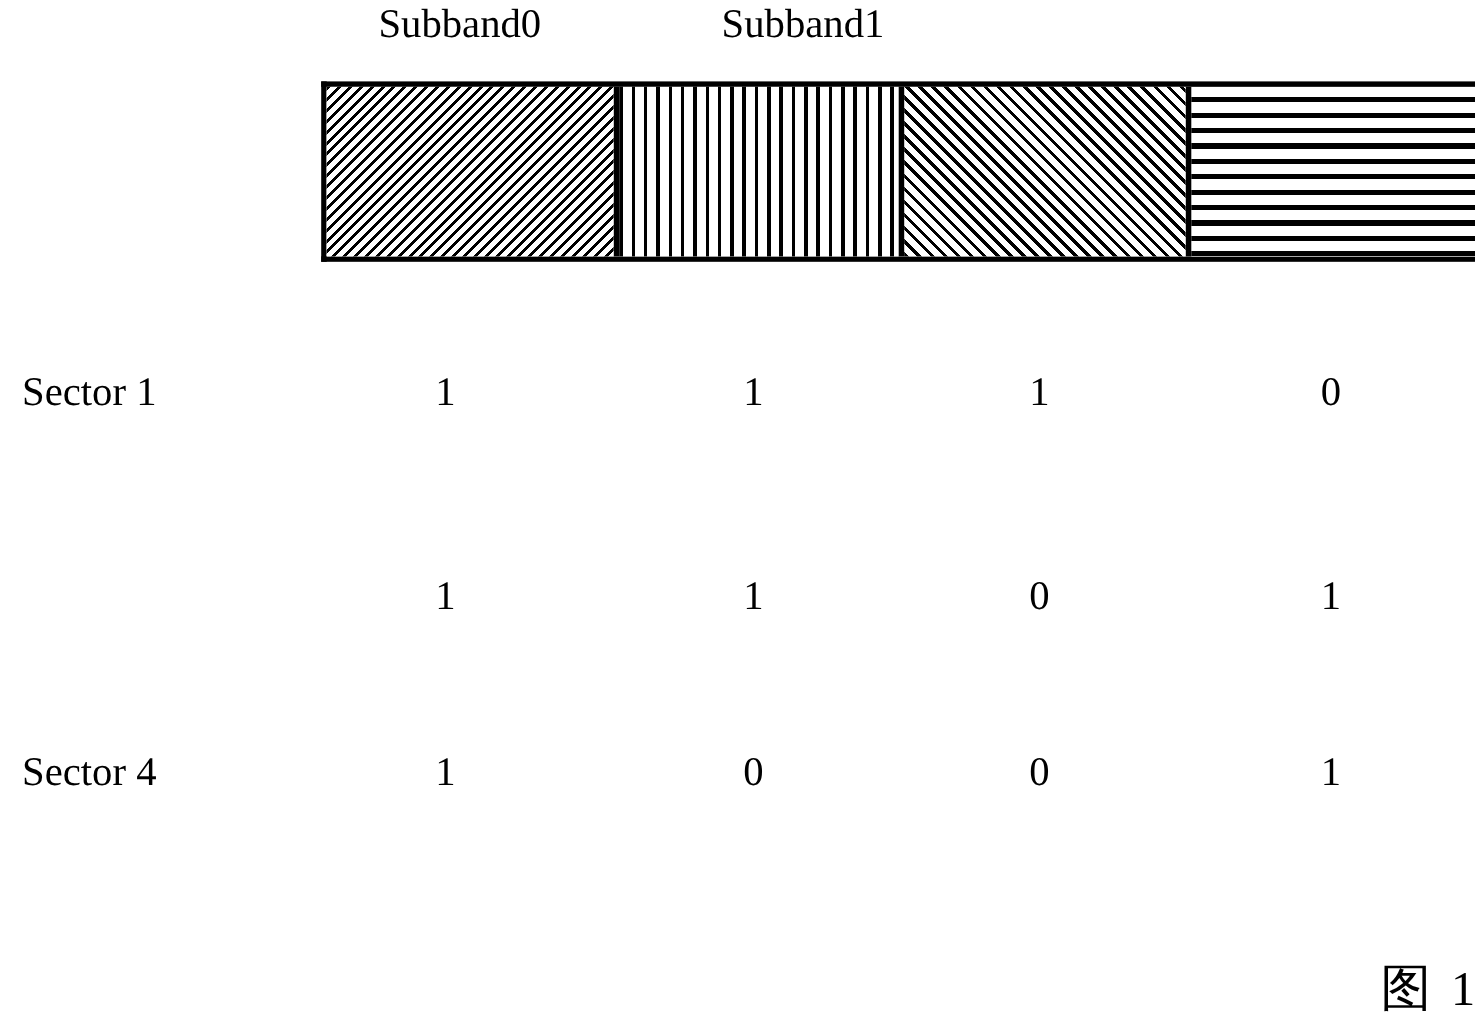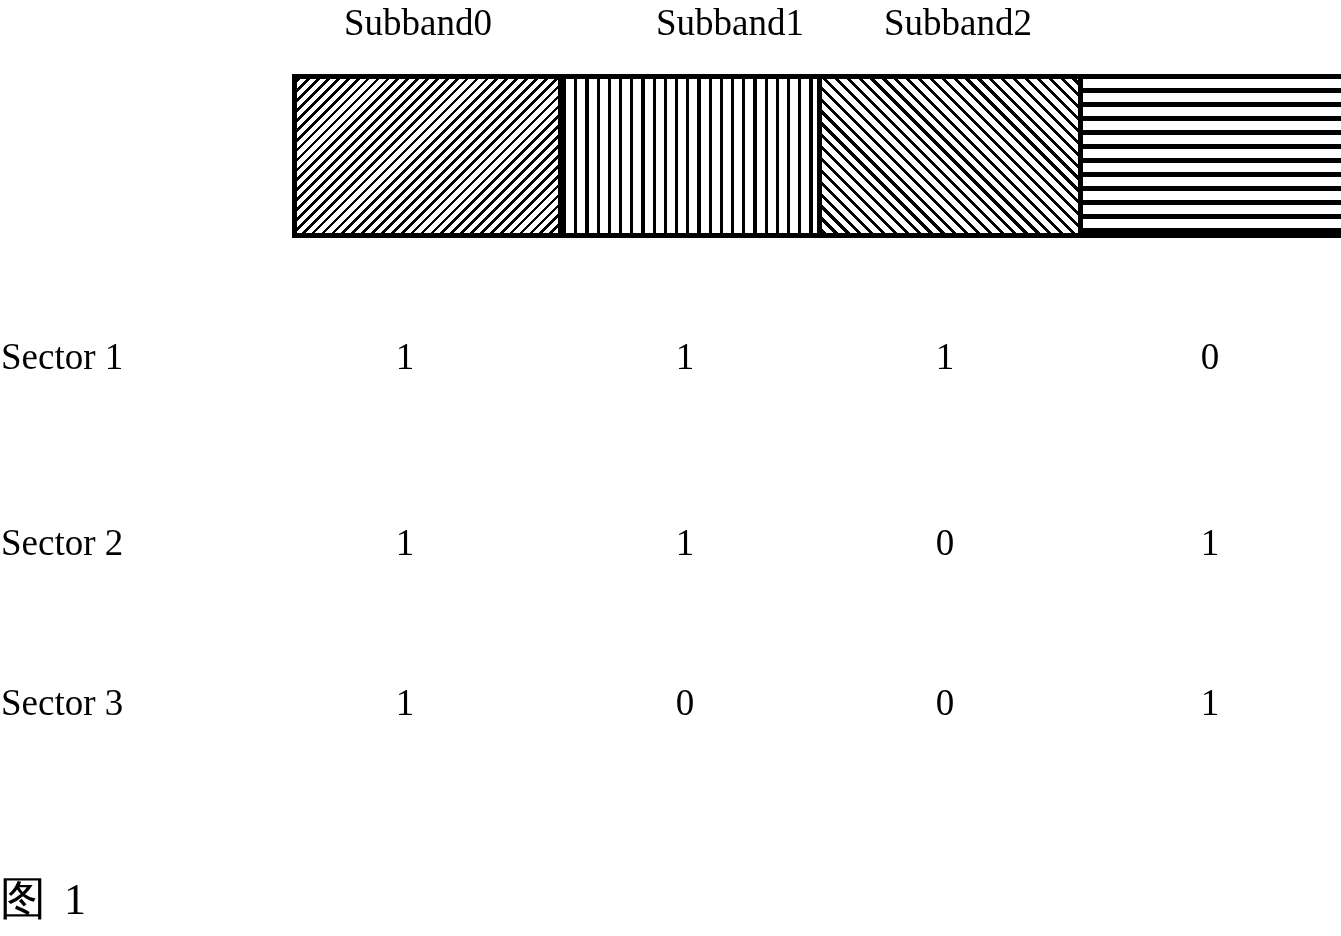--- a/index.html
+++ b/index.html
@@ -113,21 +113,21 @@
     left: 0;
     width: 1341px;
     height: 52px;
   }
   .sector-row.r0 { top: 331px; }
   .sector-row.r1 { top: 517px; }
   .sector-row.r2 { top: 677px; }
 
   .sector-label {
     position: absolute;
-    left: 1px;
+    left: 20px;
     top: 0;
     height: 52px;
     line-height: 52px;
     font-size: 37px;
     white-space: nowrap;
   }
 
   .cell-value {
     position: absolute;
     top: 0;
@@ -141,68 +141,66 @@
   .cell-value.v1 { left: 625px;  width: 120px; }
   .cell-value.v2 { left: 885px;  width: 120px; }
   .cell-value.v3 { left: 1150px; width: 120px; }
 
   
   #figure-caption {
     position: absolute;
     left: 0;
     top: 868px;
     width: 1341px;
-    text-align: left;
+    text-align: right;
     font-size: 44px;
     line-height: 60px;
     white-space: nowrap;
   }
   #figure-caption .cap-cjk {
     font-family: "DejaVu Sans", sans-serif;
     font-size: 46px;
   }
   #figure-caption .cap-num {
     font-family: "Liberation Serif", "DejaVu Serif", serif;
     margin-left: 18px;
   }
 </style>
 </head>
 <body>
 
 <div id="figure-root">
 
   <div class="col-header c0">Subband0</div>
   <div class="col-header c1">Subband1</div>
-  <div class="col-header c2">Subband2</div>
 
   <div id="band-bar">
     <div class="band-seg s0 pat-diag-back"></div>
     <div class="band-seg s1 pat-vertical"></div>
     <div class="band-seg s2 pat-diag-fwd"></div>
     <div class="band-seg s3 pat-horizontal"></div>
   </div>
 
   <div class="sector-row r0">
     <div class="sector-label">Sector 1</div>
     <div class="cell-value v0">1</div>
     <div class="cell-value v1">1</div>
     <div class="cell-value v2">1</div>
     <div class="cell-value v3">0</div>
   </div>
 
   <div class="sector-row r1">
-    <div class="sector-label">Sector 2</div>
     <div class="cell-value v0">1</div>
     <div class="cell-value v1">1</div>
     <div class="cell-value v2">0</div>
     <div class="cell-value v3">1</div>
   </div>
 
   <div class="sector-row r2">
-    <div class="sector-label">Sector 3</div>
+    <div class="sector-label">Sector 4</div>
     <div class="cell-value v0">1</div>
     <div class="cell-value v1">0</div>
     <div class="cell-value v2">0</div>
     <div class="cell-value v3">1</div>
   </div>
 
   <div id="figure-caption">
     <span class="cap-cjk">图</span><span class="cap-num">1</span>
   </div>
 

